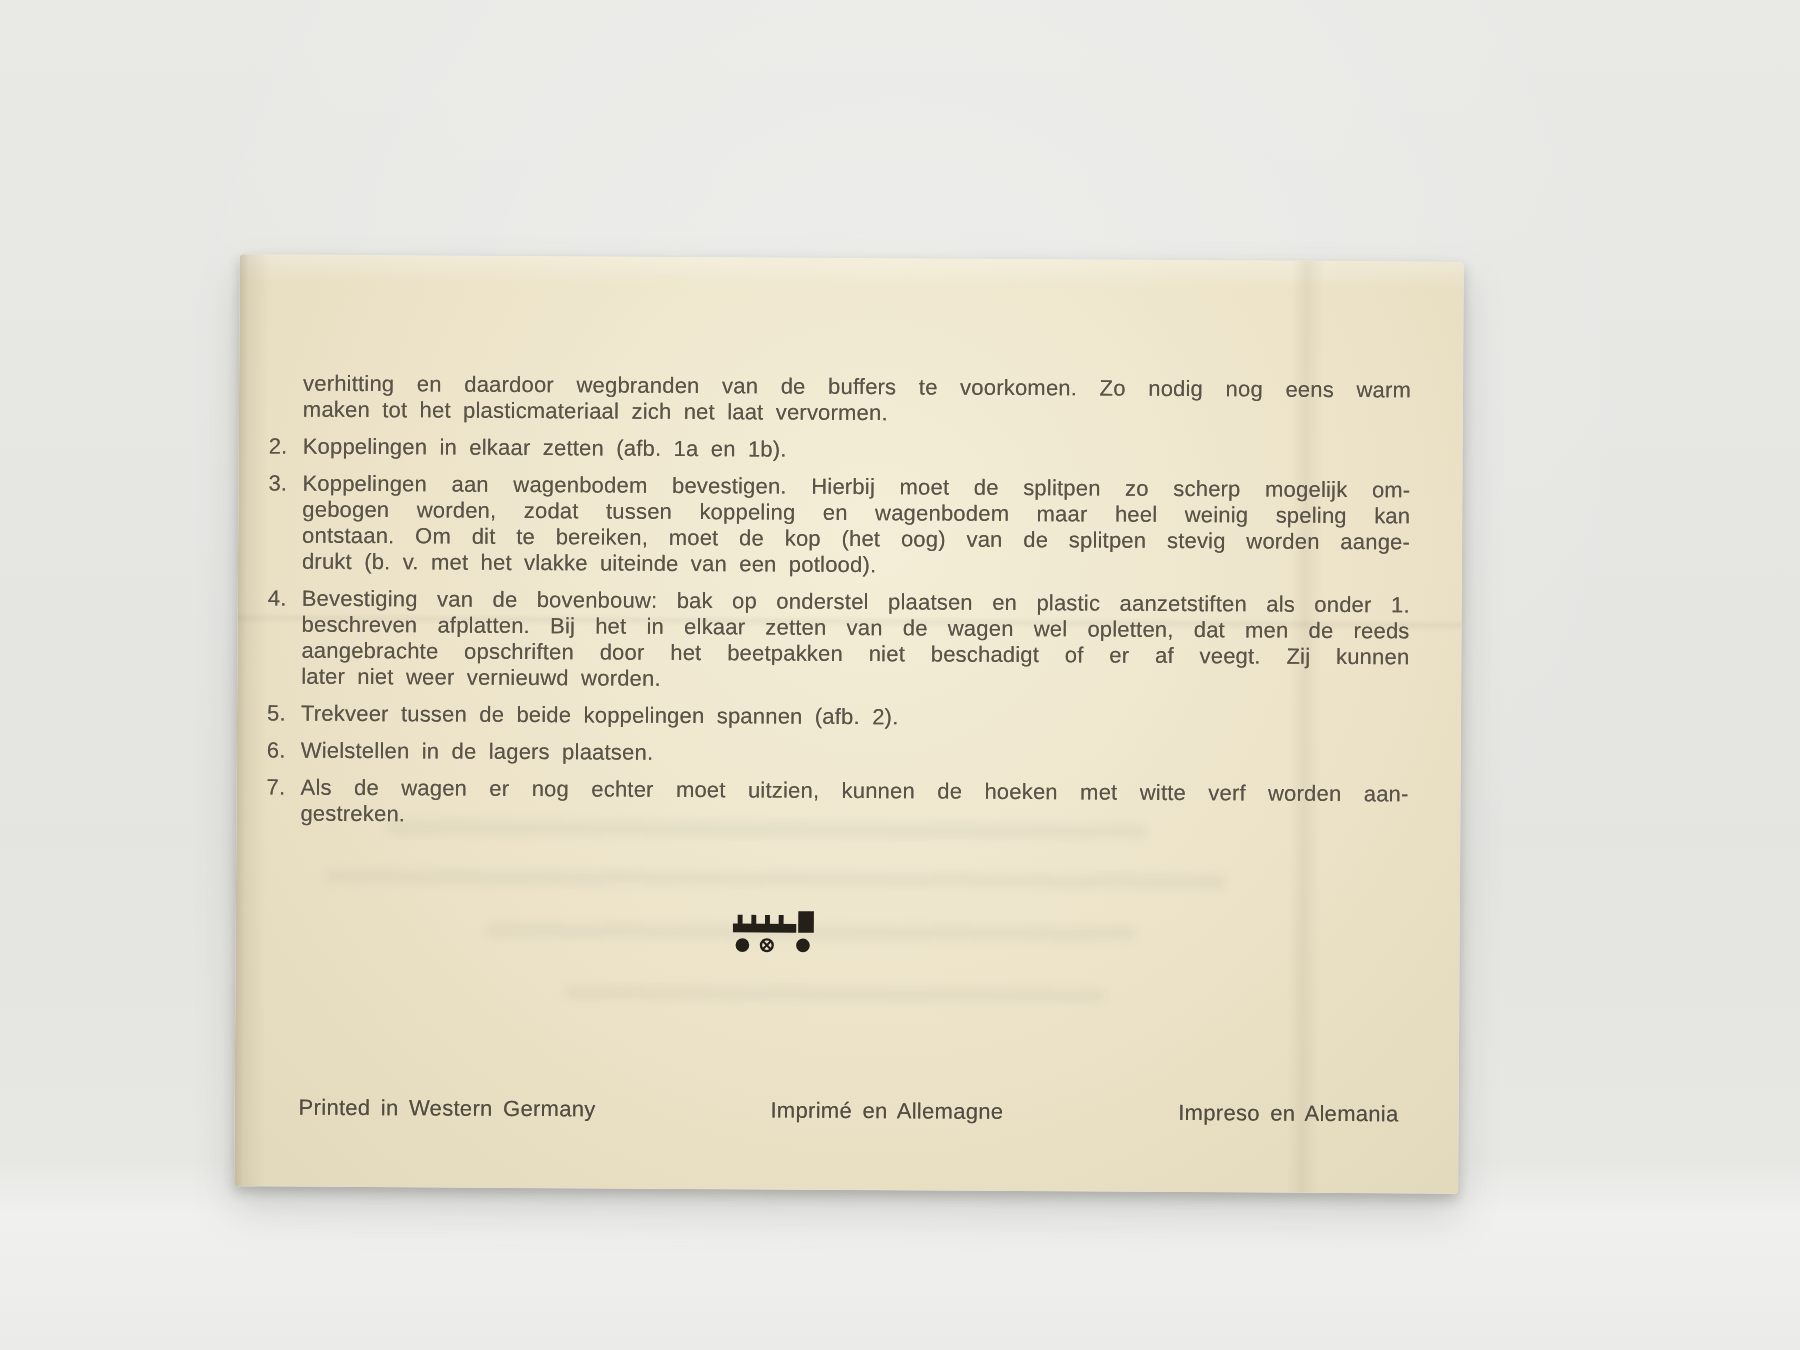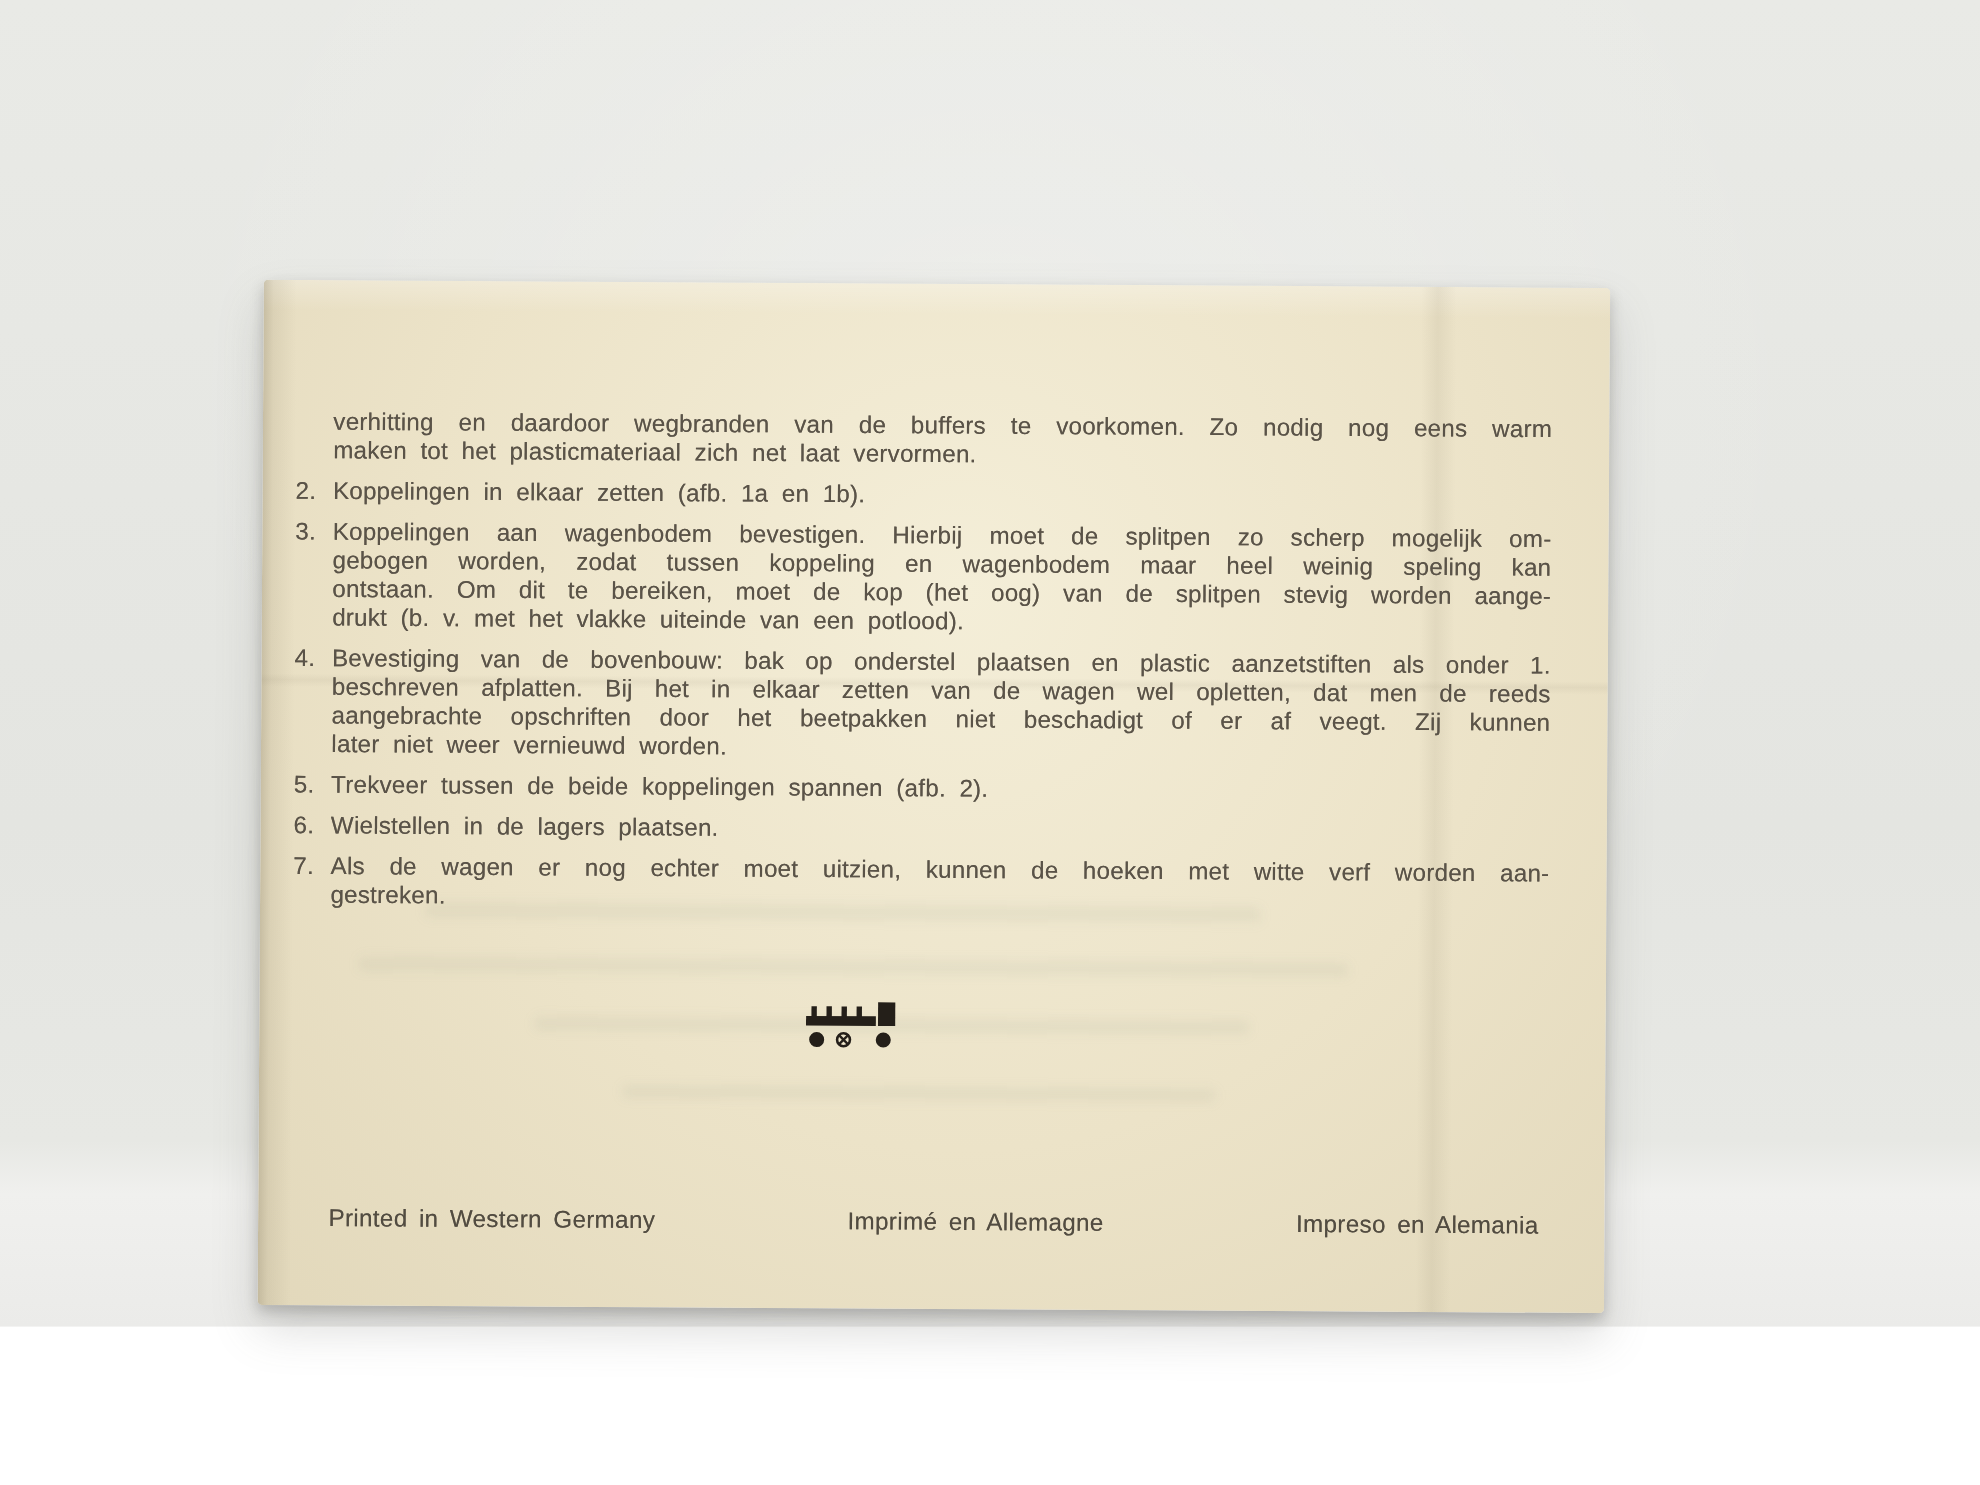--- a/index.html
+++ b/index.html
@@ -6,21 +6,21 @@
     margin: 0;
     padding: 0;
     width: 1800px;
     height: 1350px;
     overflow: hidden;
     font-family: "Liberation Sans", "DejaVu Sans", sans-serif;
   }
   .scene {
     position: relative;
     width: 1800px;
-    height: 1206px;
+    height: 1350px;
     background:
       radial-gradient(ellipse at 50% 30%, rgba(255,255,255,0.25) 0%, rgba(255,255,255,0) 60%),
       linear-gradient(180deg, #e9eae6 0%, #e4e5e1 62%, #e7e8e4 86%, #f0f0ee 90%, #ebebe9 100%);
   }
   .paper {
     position: absolute;
     left: 237px;
     top: 258px;
     width: 1224px;
     height: 932px;

